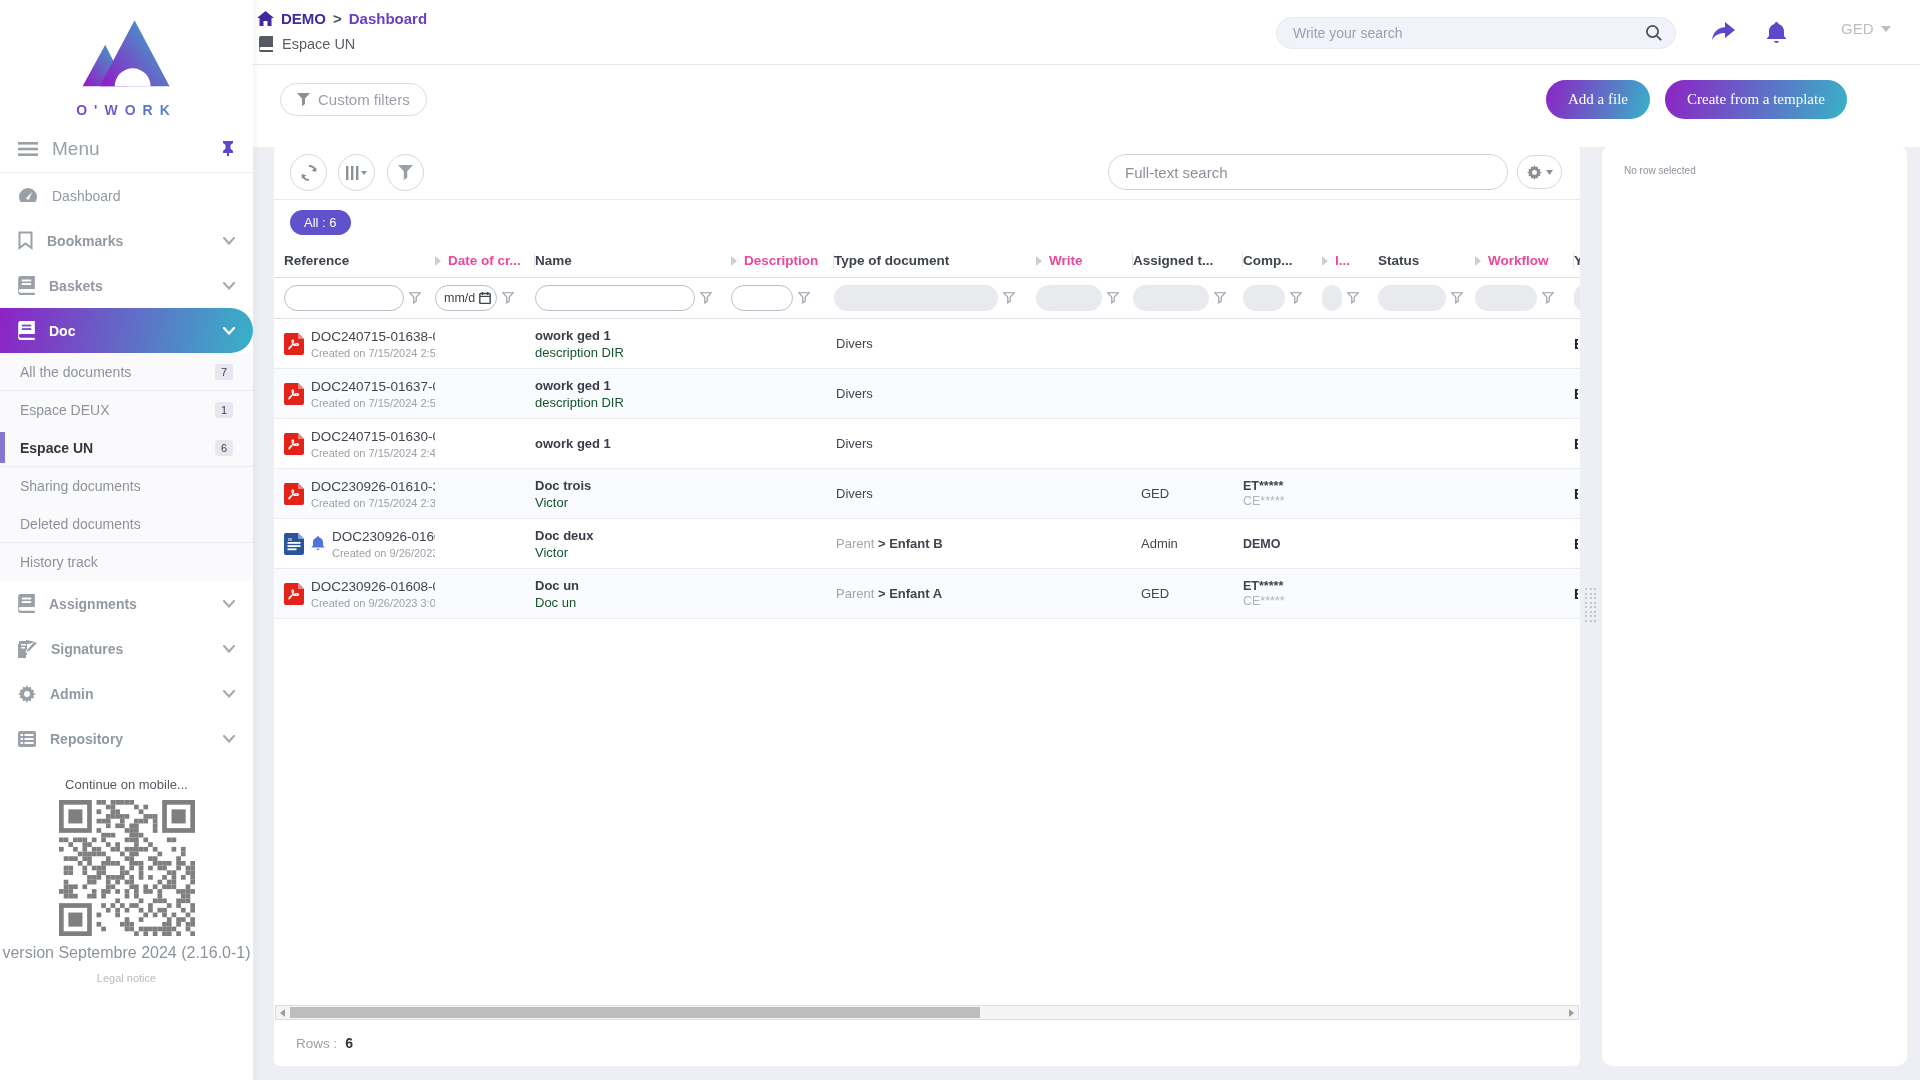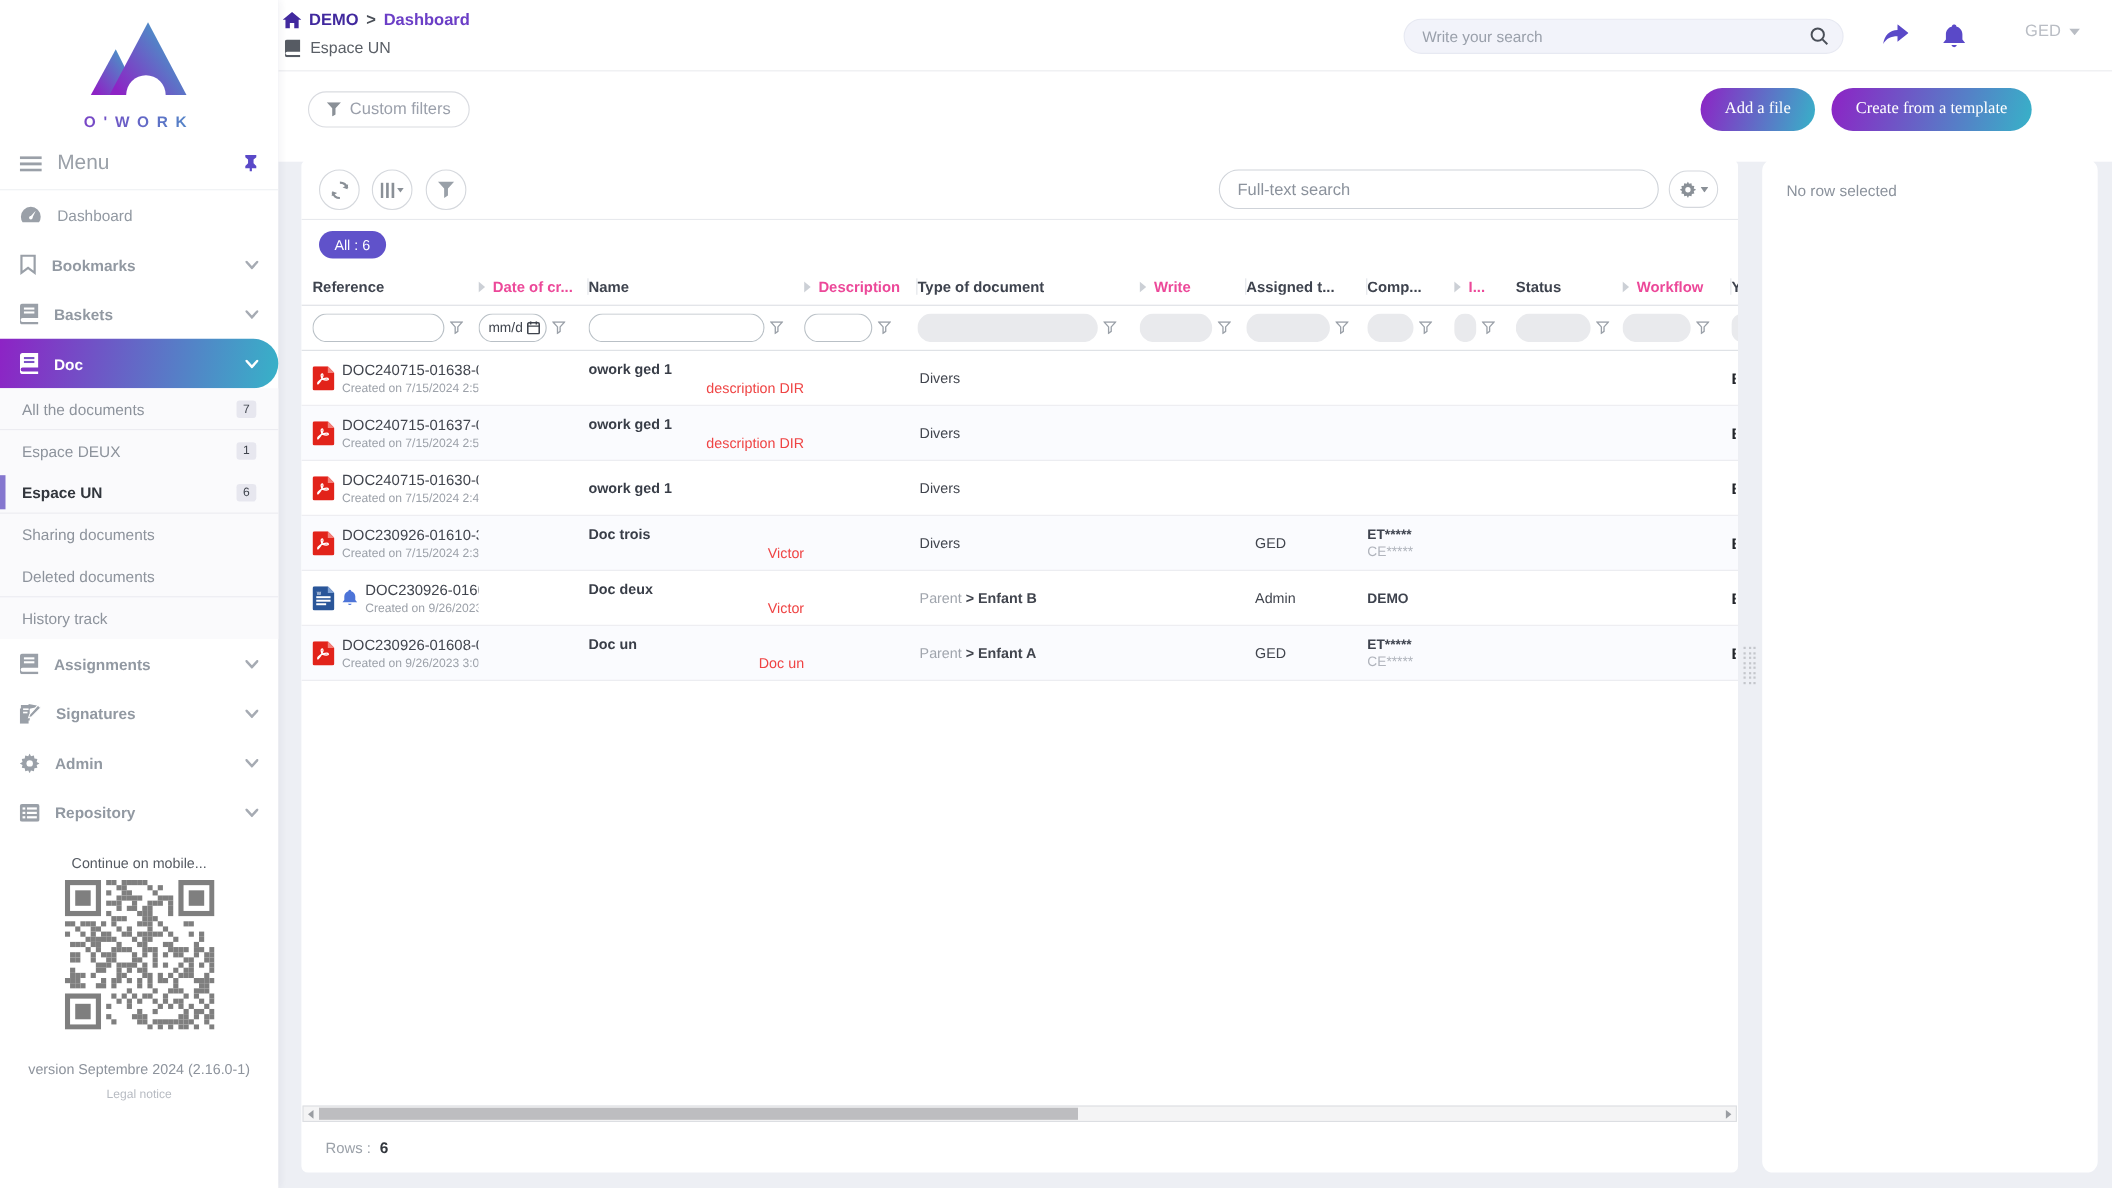--- a/index.html
+++ b/index.html
@@ -37,26 +37,26 @@
   .nav-item.active{background:linear-gradient(100deg,#8d23c5 0%,#37b2c8 100%);color:#fff;border-radius:0 24px 24px 0;}
   .submenu{background:#fafafc;}
   .sub-item{position:relative;height:38px;display:flex;align-items:center;padding:0 20px;color:#8d939c;font-size:14px;cursor:pointer;}
   .sub-item .lbl{flex:1;}
   .sub-item.lined{border-bottom:1px solid #ececf1;}
   .sub-item.active{color:#32363d;font-weight:700;}
   .sub-item.active::before{content:"";position:absolute;left:0;top:3px;bottom:3px;width:5px;background:#8577cf;}
   .count-badge{background:#e7e7ef;color:#3f444d;font-size:11px;border-radius:3px;padding:2px 6px;font-weight:400;}
   .mobile-hint{margin-top:16px;text-align:center;font-size:13px;color:#555a62;}
   .qr-wrap{margin:8px auto 0;width:136px;height:136px;}
-  .version-txt{margin-top:28px;text-align:center;font-size:13px;color:#8d939c;}
+  .version-txt{margin-top:8px;text-align:center;font-size:16px;color:#8d939c;}
   .legal-txt{margin-top:10px;text-align:center;font-size:11px;color:#b8bcc3;cursor:pointer;}
 
   
   .table-panel{position:absolute;left:274px;top:145px;width:1306px;height:921px;background:#fff;border-radius:6px;overflow:hidden;display:flex;flex-direction:column;}
-  .right-panel{position:absolute;left:1602px;top:145px;width:305px;height:921px;background:#fff;border-radius:10px;padding:20px 22px;font-size:14px;color:#8b929c;}
+  .right-panel{position:absolute;left:1602px;top:145px;width:305px;height:921px;background:#fff;border-radius:10px;padding:20px 22px;font-size:10px;color:#8b929c;}
   .resize-handle{position:absolute;left:1585px;top:588px;width:14px;height:34px;display:grid;grid-template-columns:repeat(3,2px);grid-auto-rows:2px;gap:2.5px;cursor:col-resize;}
   .resize-handle i{background:#c4c6cb;}
 
   
   .tbl-toolbar{height:55px;flex:0 0 auto;border-bottom:1px solid #e7e9ed;position:relative;}
   .circle-btn{position:absolute;top:9px;width:37px;height:37px;border-radius:50%;border:1px solid #d5d8dd;background:#fff;display:flex;align-items:center;justify-content:center;cursor:pointer;}
   .ft-search{position:absolute;left:834px;top:9px;width:400px;height:36px;border:1px solid #cfd3d9;border-radius:18px;display:flex;align-items:center;padding:0 16px;}
   .ft-search input{flex:1;border:none;outline:none;background:transparent;font-family:"Liberation Sans",sans-serif;font-size:15px;color:#4a4f58;}
   .ft-search input::placeholder{color:#8b929c;}
   .gear-btn{position:absolute;left:1243px;top:10px;width:45px;height:34px;border:1px solid #d5d8dd;border-radius:17px;background:#fff;display:flex;align-items:center;justify-content:center;gap:4px;cursor:pointer;}
@@ -77,21 +77,21 @@
   .fpill.gray{background:#e9eaed;border:none;}
   .date-pill{height:26px;border:1px solid #b9c0c6;border-radius:13px;display:flex;align-items:center;gap:4px;padding:0 8px;font-size:12.5px;color:#3f444d;}
 
   .trow{height:50px;align-items:center;border-bottom:1px solid #eaecf0;cursor:pointer;}
   .trow.alt{background:#fafbfe;}
   .cell{overflow:hidden;white-space:nowrap;}
   .c-ref{display:flex;align-items:center;gap:7px;}
   .ref{font-size:13.5px;color:#41454e;}
   .created{font-size:11px;color:#9ca1a9;margin-top:3px;}
   .nm{font-size:13px;font-weight:700;color:#383d47;}
-  .nm-sub{font-size:13px;color:#ef4444;margin-top:2px;text-align:right;}
+  .nm-sub{font-size:13px;color:#14532d;margin-top:2px;}
   .c-type{padding-left:2px;font-size:13px;color:#41454e;}
   .c-type .pfx{color:#a0a5ad;}
   .c-type b{font-weight:700;color:#41454e;}
   .c-asg{padding-left:8px;font-size:13px;color:#41454e;}
   .ct{font-size:12.5px;font-weight:700;color:#3e434e;}
   .cs{font-size:12.5px;color:#b0b4bc;margin-top:1px;}
   .edge{display:block;width:4px;overflow:hidden;font-size:14px;font-weight:700;color:#23262b;}
 
   .tbl-spacer{flex:1 1 auto;}
   .hscroll{flex:0 0 auto;height:15px;margin:0 1px;background:#f4f4f5;border:1px solid #dcdee2;position:relative;}

